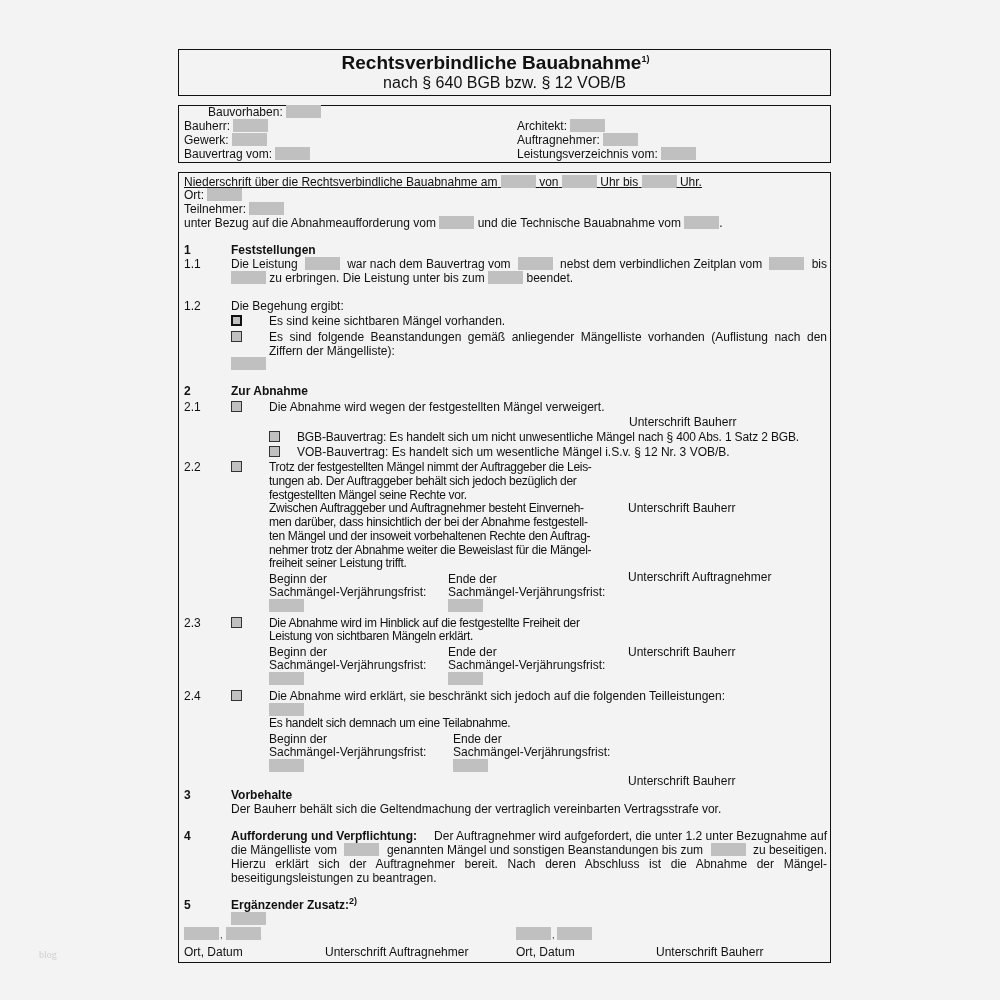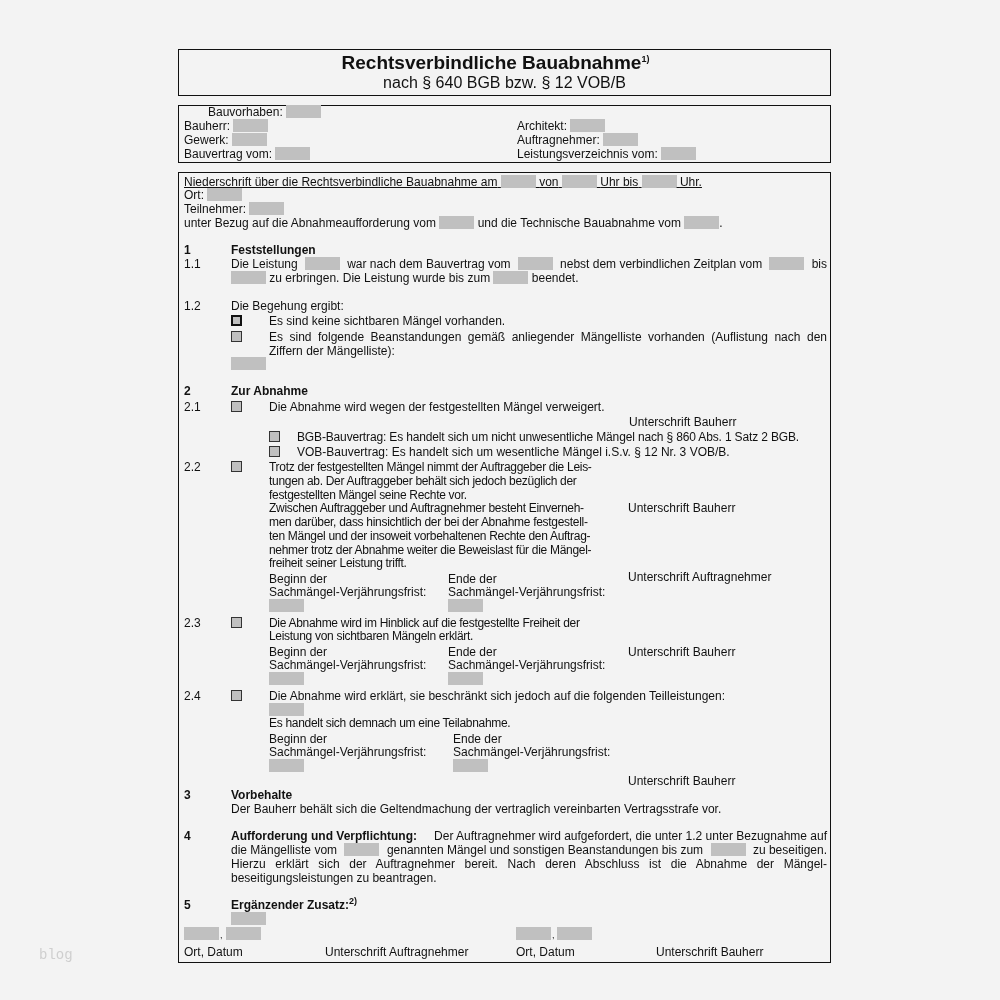--- a/index.html
+++ b/index.html
@@ -8,21 +8,21 @@
   .abs{position:absolute;white-space:nowrap;line-height:14px;}
   .box{position:absolute;border:1px solid #111;box-sizing:border-box;}
   .field{display:inline-block;background:#c0c0c0;width:35px;height:13px;vertical-align:-2px;}
   .field.abs{display:block;}
   .cb{position:absolute;width:11px;height:11px;background:#c0c0c0;border:1px solid #333;box-sizing:border-box;}
   .cb.checked{border:2px solid #111;}
   .b{font-weight:bold;}
   .title{font-size:19px;font-weight:bold;}
   .sub{font-size:16px;}
   sup{font-size:9px;line-height:0;}
-  .wm{color:#cfcfcf;font-family:Liberation Mono, monospace;font-size:14px;}
+  .wm{color:#cfcfcf;font-family:Liberation Serif, serif;font-size:10px;}
 </style>
 </head>
 <body>
 
 <div class="box" style="left:178px;top:49px;width:653px;height:47px;"></div>
 <div class="abs title" style="left:178px;width:635px;text-align:center;top:52px;line-height:22px;">
   <span>Rechtsverbindliche Bauabnahme</span><sup>1)</sup>
 </div>
 <div class="abs sub" style="left:178px;width:653px;text-align:center;top:76px;">nach § 640 BGB bzw. § 12 VOB/B</div>
 
@@ -52,41 +52,41 @@
 <div class="abs" style="left:231px;top:257px;width:596px;display:flex;justify-content:space-between;">
   <span>Die Leistung</span>
     <span class="field"></span>
     <span>war nach dem Bauvertrag vom</span>
     <span class="field"></span>
     <span>nebst dem verbindlichen Zeitplan vom</span>
     <span class="field"></span>
     <span>bis</span>
 </div>
 <div class="abs" style="left:231px;top:271px;">
-  <span class="field"></span> <span>zu erbringen. Die Leistung wurde bis zum</span> <span class="field"></span> <span>beendet.</span>
+  <span class="field"></span> <span>zu erbringen. Die Leistung unter bis zum</span> <span class="field"></span> <span>beendet.</span>
 </div>
 
 <div class="abs" style="left:184px;top:299px;">1.2</div>
 <div class="abs" style="left:231px;top:299px;">Die Begehung ergibt:</div>
 <div class="cb checked" style="left:231px;top:315px;"></div>
 <div class="abs" style="left:269px;top:314px;">Es sind keine sichtbaren Mängel vorhanden.</div>
 <div class="cb" style="left:231px;top:331px;"></div>
 <div class="abs" style="left:269px;top:330px;width:558px;text-align:justify;text-align-last:justify;white-space:normal;">Es sind folgende Beanstandungen gemäß anliegender Mängelliste vorhanden (Auflistung nach den</div>
 <div class="abs" style="left:269px;top:344px;">Ziffern der Mängelliste):</div>
 <div class="field abs" style="left:231px;top:357px;"></div>
 
 <div class="abs b" style="left:184px;top:384px;">2</div>
 <div class="abs b" style="left:231px;top:384px;">Zur Abnahme</div>
 
 <div class="abs" style="left:184px;top:400px;">2.1</div>
 <div class="cb" style="left:231px;top:401px;"></div>
 <div class="abs" style="left:269px;top:400px;">Die Abnahme wird wegen der festgestellten Mängel verweigert.</div>
 <div class="abs" style="left:629px;top:415px;">Unterschrift Bauherr</div>
 <div class="cb" style="left:269px;top:431px;"></div>
-<div class="abs" style="left:297px;top:430px;letter-spacing:-0.15px;">BGB-Bauvertrag: Es handelt sich um nicht unwesentliche Mängel nach § 860 Abs. 1 Satz 2 BGB.</div>
+<div class="abs" style="left:297px;top:430px;letter-spacing:-0.15px;">BGB-Bauvertrag: Es handelt sich um nicht unwesentliche Mängel nach § 400 Abs. 1 Satz 2 BGB.</div>
 <div class="cb" style="left:269px;top:446px;"></div>
 <div class="abs" style="left:297px;top:445px;">VOB-Bauvertrag: Es handelt sich um wesentliche Mängel i.S.v.  § 12 Nr. 3 VOB/B.</div>
 
 <div class="abs" style="left:184px;top:460px;">2.2</div>
 <div class="cb" style="left:231px;top:461px;"></div>
 <div class="abs" style="left:269px;top:460px;letter-spacing:-0.3px;">Trotz der festgestellten Mängel nimmt der Auftraggeber die Leis-</div>
 <div class="abs" style="left:269px;top:474px;letter-spacing:-0.3px;">tungen ab. Der Auftraggeber behält sich jedoch bezüglich der</div>
 <div class="abs" style="left:269px;top:488px;letter-spacing:-0.3px;">festgestellten Mängel seine Rechte vor.</div>
 <div class="abs" style="left:269px;top:501px;letter-spacing:-0.3px;">Zwischen Auftraggeber und Auftragnehmer besteht Einverneh-</div>
 <div class="abs" style="left:269px;top:515px;letter-spacing:-0.3px;">men darüber, dass hinsichtlich der bei der Abnahme festgestell-</div>

